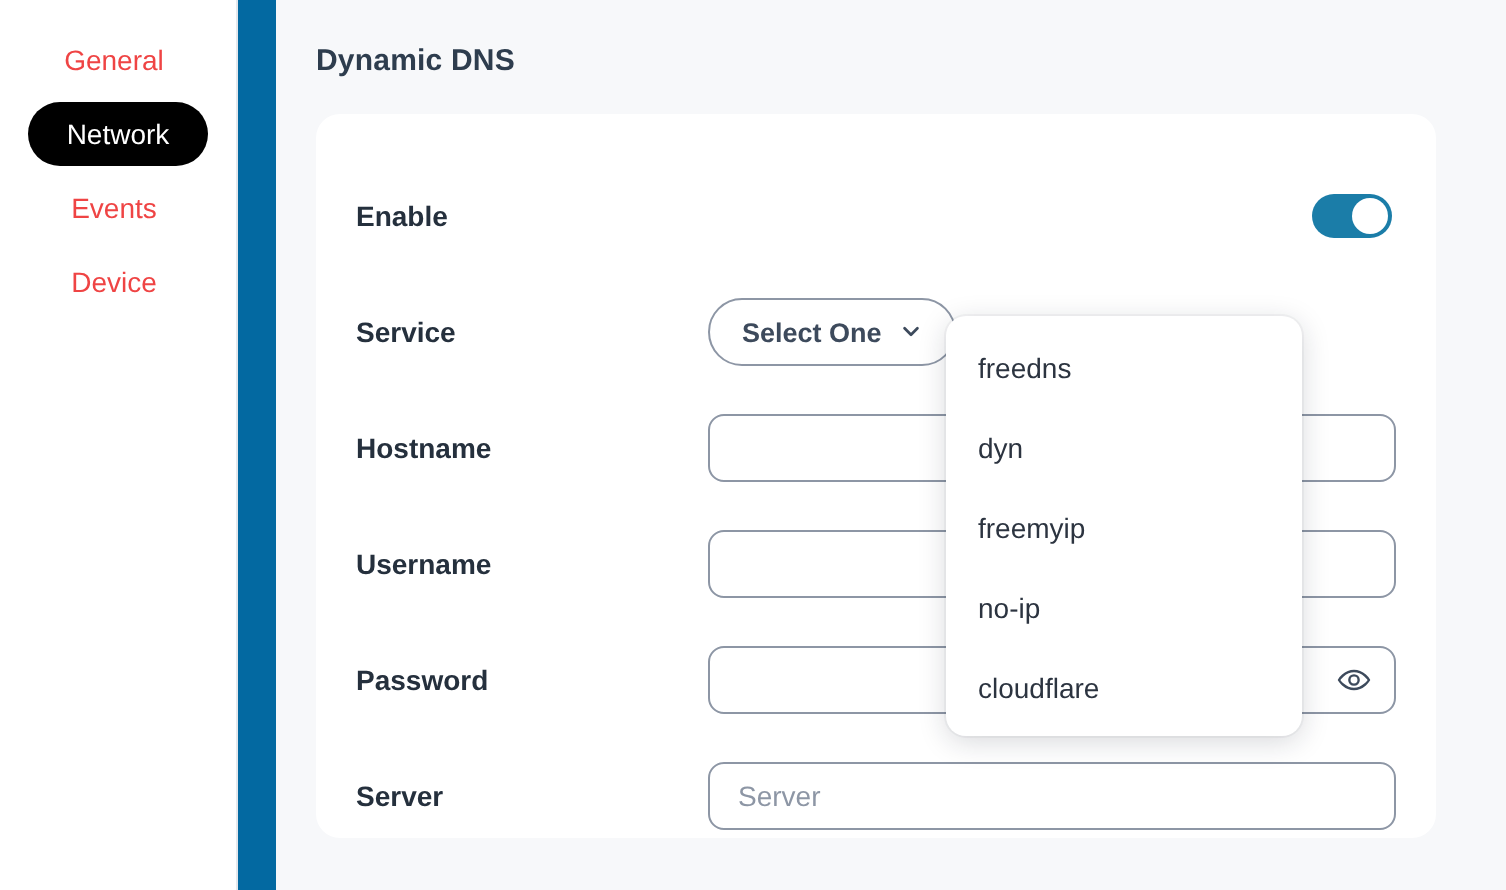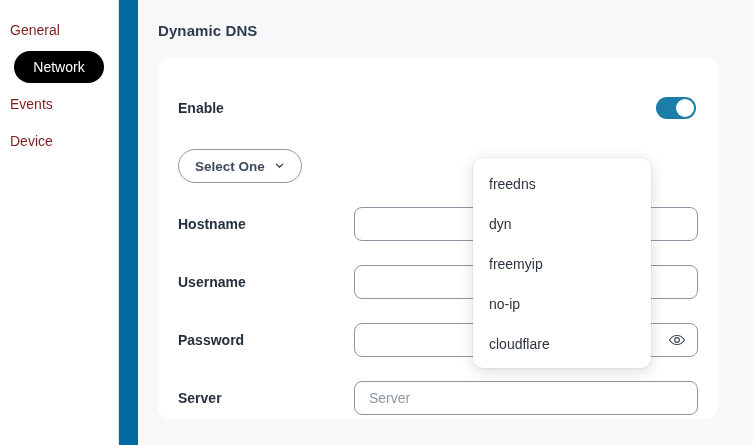--- a/index.html
+++ b/index.html
@@ -30,25 +30,25 @@
     height: 445px;
     background: #ffffff;
     border-right: 1px solid #e4e7ec;
     padding-top: 14px;
     flex: 0 0 119px;
   }
 
   .nav-item {
     display: block;
     width: 100%;
-    text-align: left;
+    text-align: center;
     padding: 7px 14px 7px 10px;
     font-size: 14px;
     line-height: 18px;
-    color: #7f1d1d;
+    color: #ef4444;
     cursor: pointer;
     border: none;
     background: transparent;
     font-family: inherit;
     margin-bottom: 5px;
   }
 
   .nav-item.active {
     background: #000000;
     color: #ffffff;
@@ -246,20 +246,21 @@
         <div class="row">
           <div class="row-label">Enable</div>
           <div class="row-control">
             <button class="toggle">
               <span class="knob"></span>
             </button>
           </div>
         </div>
 
         <div class="row">
+          <div class="row-label">Service</div>
           <div class="row-control">
             <button class="select-btn">
               <span>Select One</span>
               <span class="chev">
                 <svg viewBox="0 0 12 12" width="11" height="11" fill="none" stroke="#3d4a5c" stroke-width="1.5" stroke-linecap="round" stroke-linejoin="round">
                   <path d="M2.5 4.5 L6 8 L9.5 4.5"></path>
                 </svg>
               </span>
             </button>
           </div>

